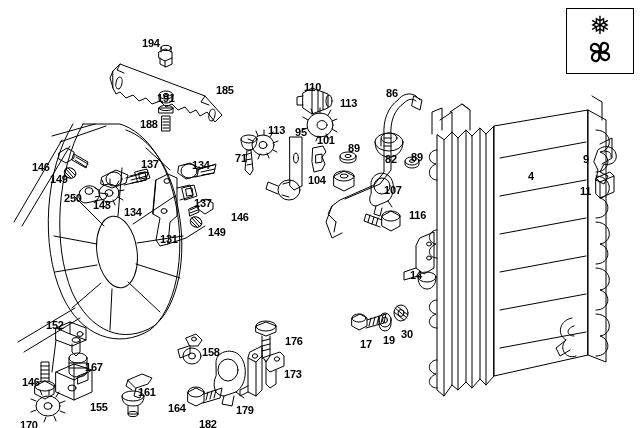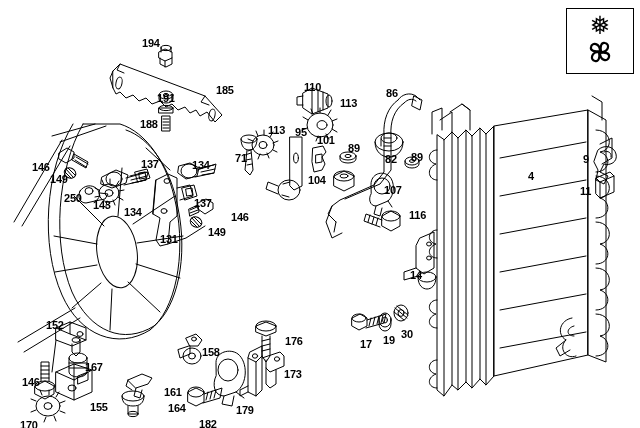--- a/index.html
+++ b/index.html
@@ -417,21 +417,21 @@
       <div class="lbl" style="left: 160px; top: 235px;">131</div>
       <div class="lbl" style="left: 360px; top: 340px;">17</div>
       <div class="lbl" style="left: 383px; top: 336px;">19</div>
       <div class="lbl" style="left: 401px; top: 330px;">30</div>
       <div class="lbl" style="left: 32px; top: 321px; margin-left: 14px;">152</div>
       <div class="lbl" style="left: 85px; top: 363px;">167</div>
       <div class="lbl" style="left: 22px; top: 378px;">146</div>
       <div class="lbl" style="left: 90px; top: 403px;">155</div>
       <div class="lbl" style="left: 20px; top: 421px;">170</div>
       <div class="lbl" style="left: 202px; top: 348px;">158</div>
-      <div class="lbl" style="left: 164px; top: 388px;">161</div>
+      <div class="lbl" style="left: 138px; top: 388px;">161</div>
       <div class="lbl" style="left: 168px; top: 404px;">164</div>
       <div class="lbl" style="left: 236px; top: 406px;">179</div>
       <div class="lbl" style="left: 199px; top: 420px;">182</div>
       <div class="lbl" style="left: 285px; top: 337px;">176</div>
       <div class="lbl" style="left: 284px; top: 370px;">173</div>
     </div>
 
 </div>
 
 </body></html>

